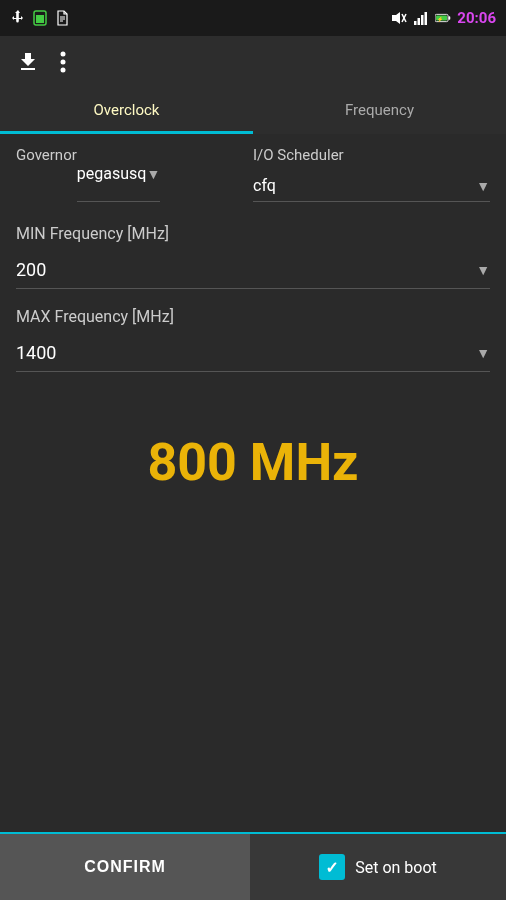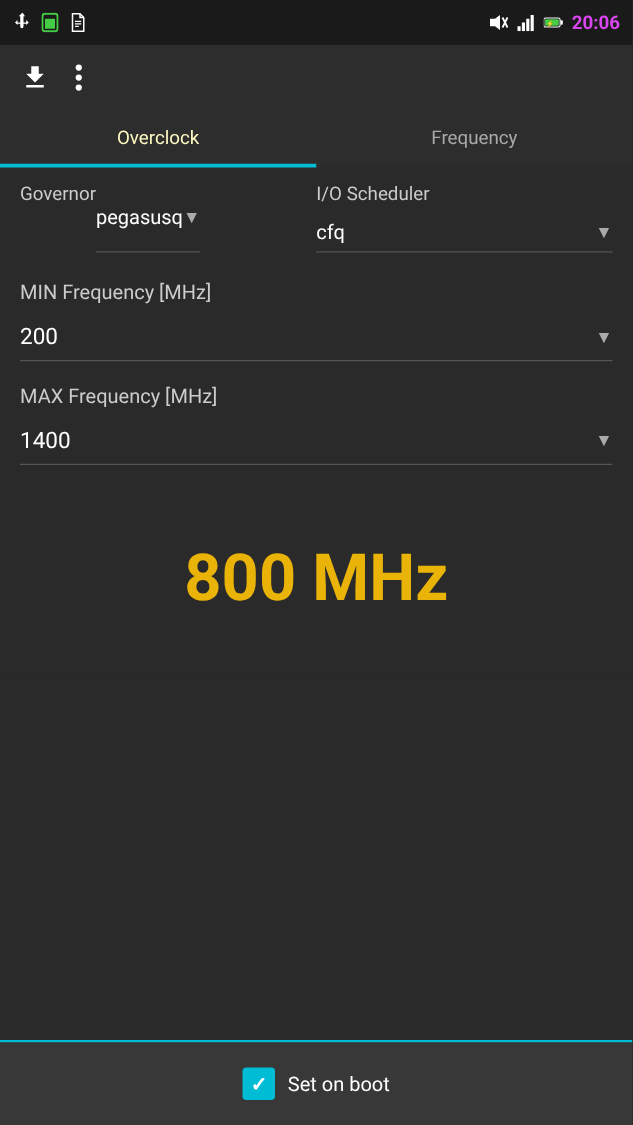--- a/index.html
+++ b/index.html
@@ -384,19 +384,20 @@
 
   <div class="current-mhz">
     <span class="current-mhz-text">800 MHz</span>
   </div>
 
 </div>
 
 <div class="bottom-divider"></div>
 
 <div class="bottom-bar">
+  <button class="confirm-btn">CONFIRM</button>
   <div class="set-on-boot-area">
     <div class="checkbox-custom">
       <span class="checkbox-check">✓</span>
     </div>
     <span class="set-on-boot-label">Set on boot</span>
   </div>
 </div>
 
 </body></html>

